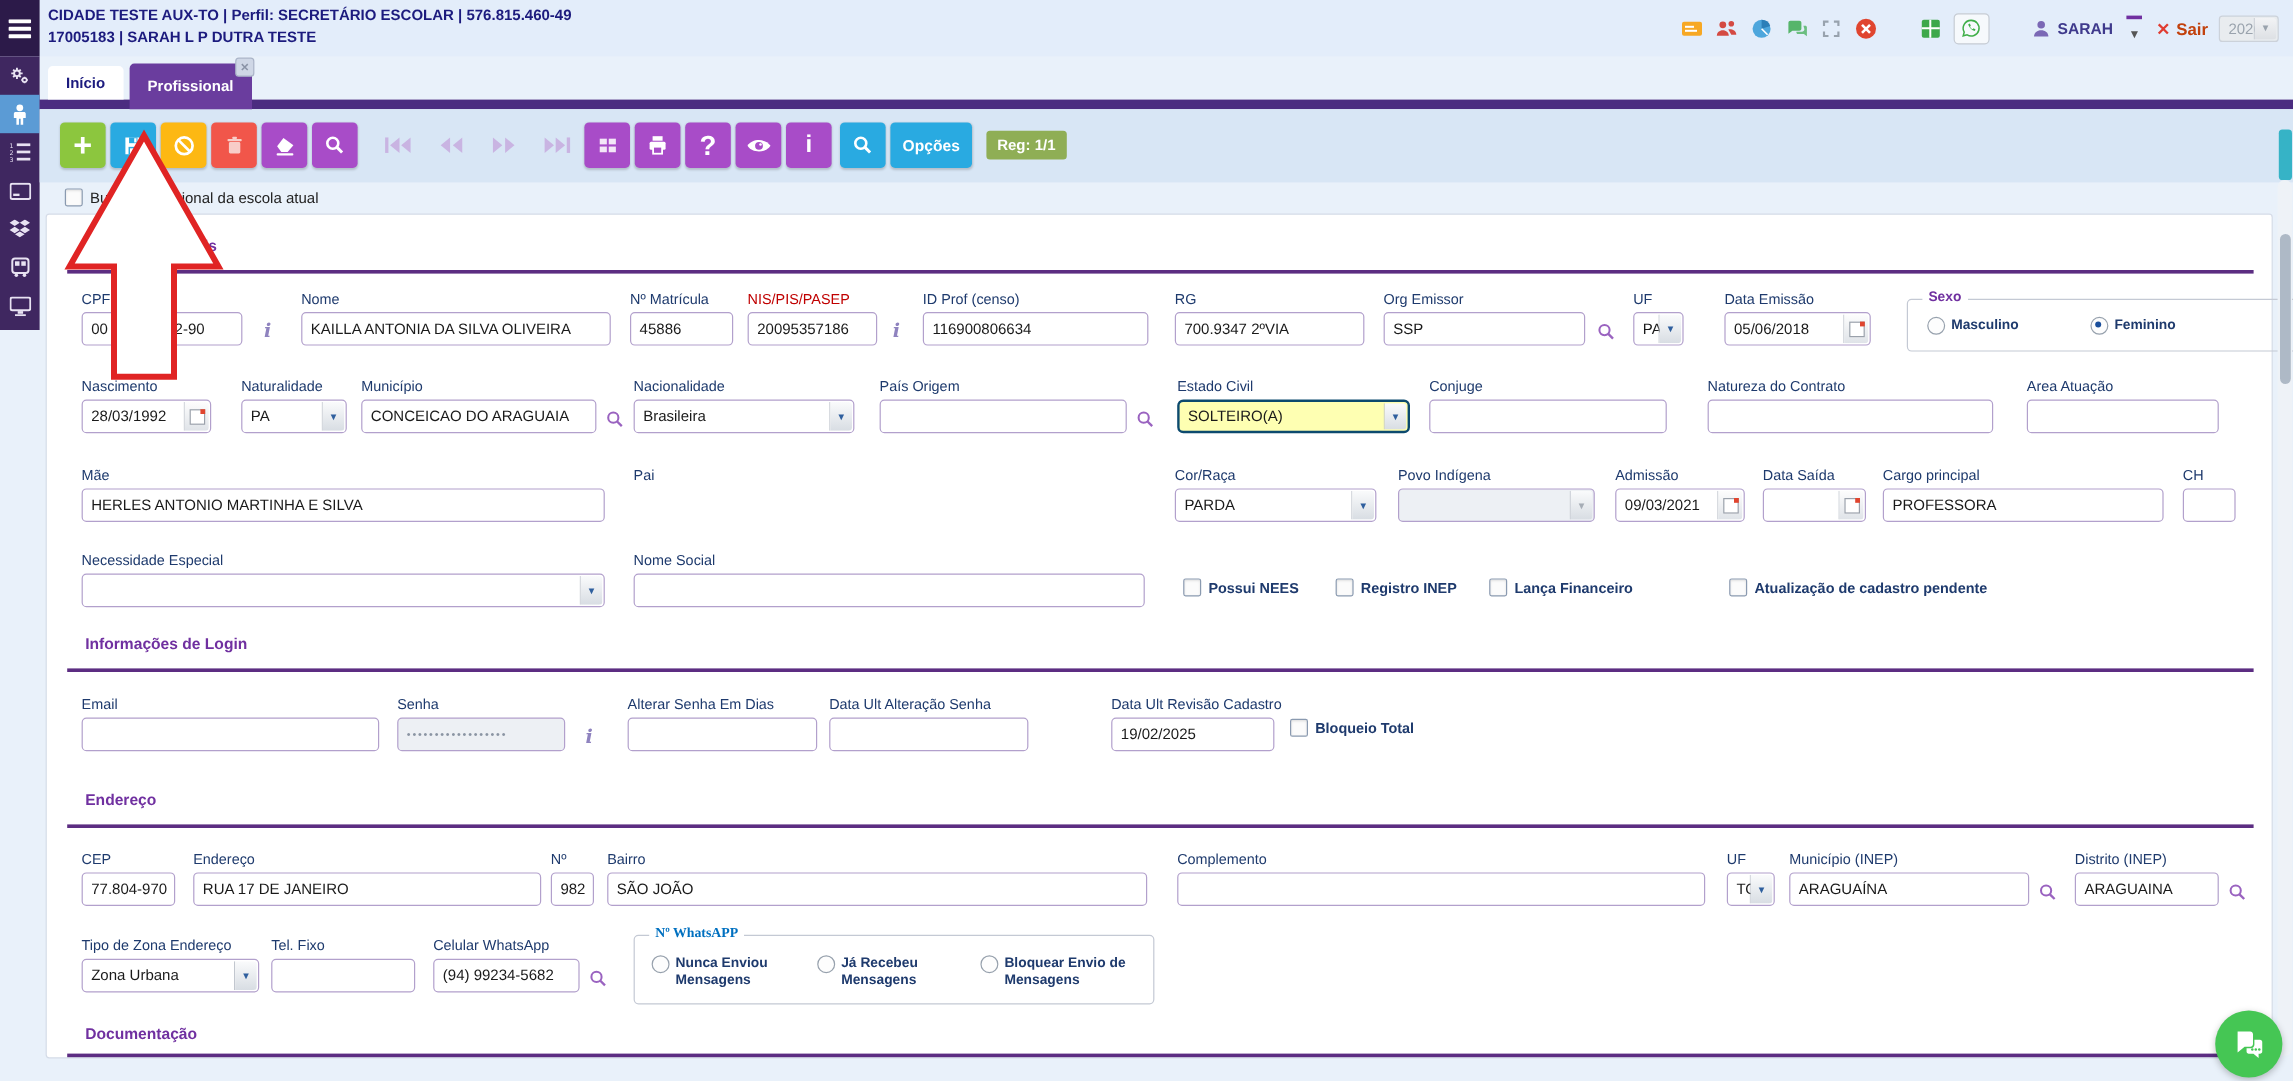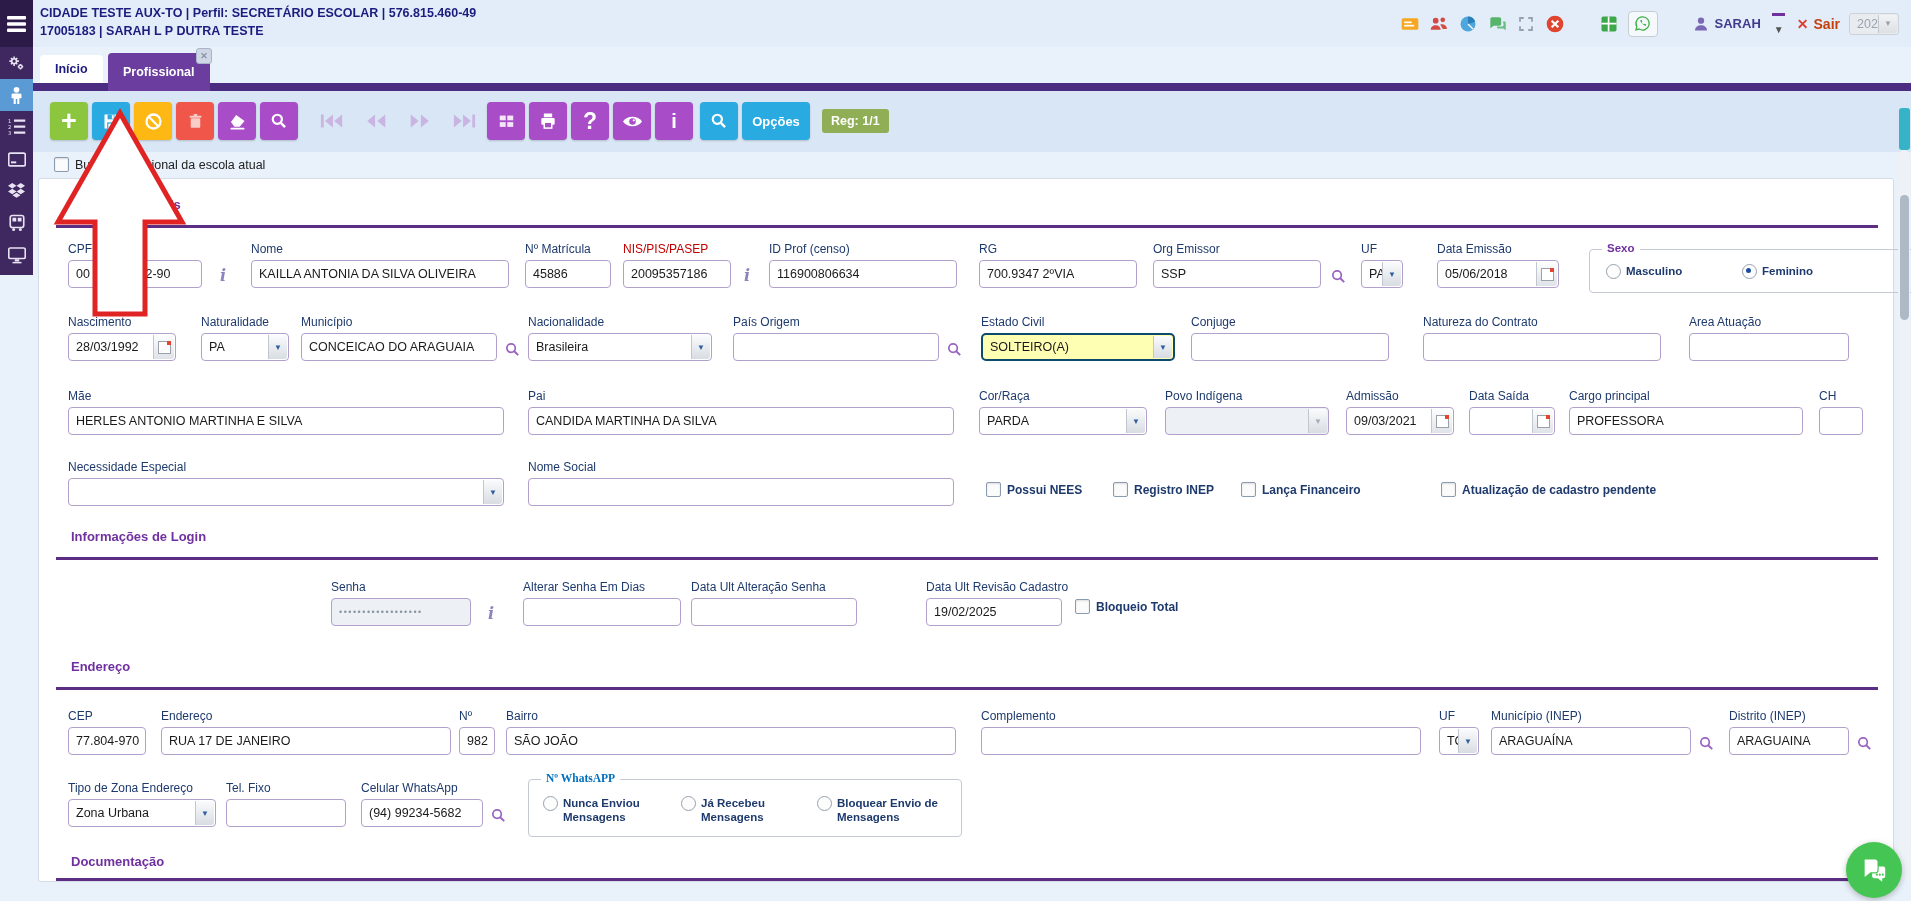--- a/index.html
+++ b/index.html
@@ -499,23 +499,20 @@
     </div>
 
     <div class="fld" style="left:29px;top:210px;width:436px">
       <span class="lb">Mãe</span>
       <div class="inp">
           <span class="val">HERLES ANTONIO MARTINHA E SILVA</span>
         </div>
     </div>
     <div class="fld" style="left:489px;top:210px;width:426px">
       <span class="lb">Pai</span>
-      <div class="inp">
-          <span class="val">CANDIDA MARTINHA DA SILVA</span>
-        </div>
     </div>
     <div class="fld" style="left:940px;top:210px;width:168px">
       <span class="lb">Cor/Raça</span>
       <div class="inp">
           <span class="val">PARDA</span>
           <span class="sa">▼</span>
         </div>
     </div>
     <div class="fld" style="left:1126px;top:210px;width:164px">
       <span class="lb">Povo Indígena</span>
@@ -581,20 +578,26 @@
       <span>Lança Financeiro</span>
     </div>
     <div class="cbrow" style="left:1402px;top:303px">
       <span class="cb"></span>
       <span>Atualização de cadastro pendente</span>
     </div>
 
     <div class="sect" style="left:32px;top:350px">Informações de Login</div>
     <div class="rule" style="left:17px;top:378px;width:1822px"></div>
 
+    <div class="fld" style="left:29px;top:401px;width:248px">
+      <span class="lb">Email</span>
+      <div class="inp">
+          <span class="val"></span>
+        </div>
+    </div>
     <div class="fld" style="left:292px;top:401px;width:140px">
       <span class="lb">Senha</span>
       <div class="inp dis pw">
           <span class="val">••••••••••••••••••</span>
         </div>
     </div>
     <div class="iico" style="left:444px;top:422px">i</div>
     <div class="fld" style="left:484px;top:401px;width:158px">
       <span class="lb">Alterar Senha Em Dias</span>
       <div class="inp">

